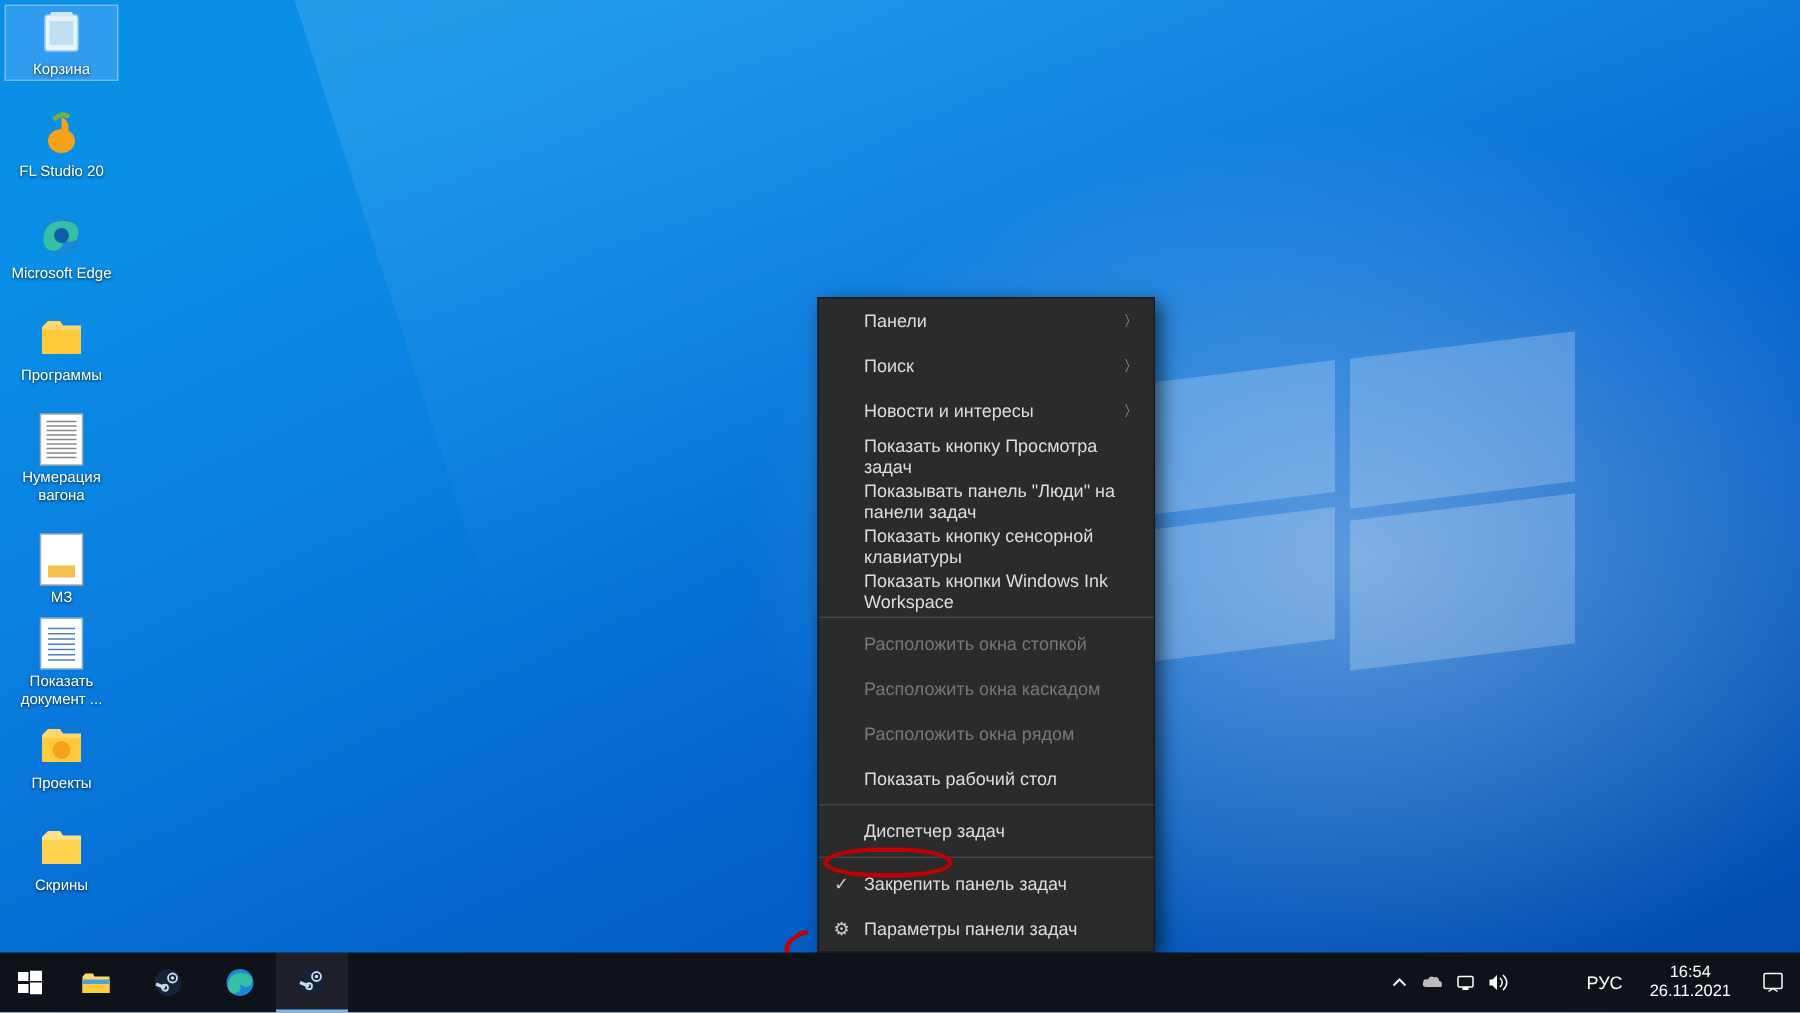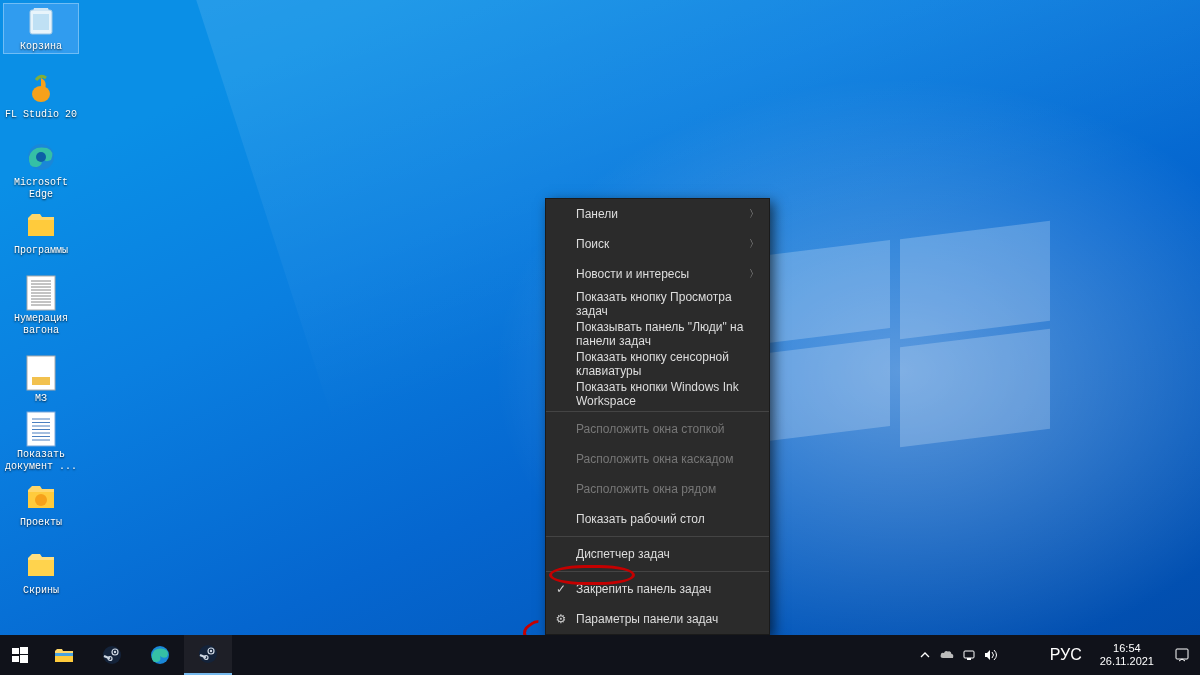--- a/index.html
+++ b/index.html
@@ -24,32 +24,32 @@
   .winlogo .pane{position:absolute;background:rgba(255,255,255,.22);}
   .winlogo .tl{left:0;top:18px;width:130px;height:88px;transform:skewY(-7deg);}
   .winlogo .tr{left:140px;top:0;width:150px;height:100px;transform:skewY(-7deg);}
   .winlogo .bl{left:0;top:116px;width:130px;height:88px;transform:skewY(-7deg);}
   .winlogo .br{left:140px;top:108px;width:150px;height:100px;transform:skewY(-7deg);}
 
   
   .dicon{position:absolute;width:74px;text-align:center;color:#fff;font-size:10px;line-height:12px;text-shadow:0 1px 2px rgba(0,0,0,.8);}
   .dicon .ic{width:34px;height:34px;margin:0 auto 3px;display:flex;align-items:center;justify-content:center;border-radius:3px;}
   .dicon.sel{background:rgba(120,180,255,.35);outline:1px solid rgba(180,220,255,.6);}
-  .lbl{display:block;white-space:normal;word-wrap:break-word;font-family:Liberation Mono, monospace;}
+  .lbl{display:block;white-space:normal;word-wrap:break-word;}
 
   
   .taskbar{position:absolute;left:0;bottom:0;width:100%;height:40px;background:#10121a;display:flex;align-items:center;color:#fff;}
   .tb-left{display:flex;align-items:center;height:100%;}
   .tb-btn{width:48px;height:40px;display:flex;align-items:center;justify-content:center;cursor:pointer;}
   .tb-btn.narrow{width:40px;}
   .tb-btn.active{border-bottom:2px solid #76b9ed;background:rgba(255,255,255,.06);}
   .tb-right{margin-left:auto;display:flex;align-items:center;height:100%;}
   .tray-icon{width:22px;height:40px;display:flex;align-items:center;justify-content:center;color:#fff;font-size:12px;}
   .clock{padding:0 10px;font-size:11px;line-height:13px;text-align:center;}
-  .lang{font-size:16px;padding:0 8px;margin-left:40px;}
+  .lang{font-size:12px;padding:0 8px;margin-left:40px;}
   .notif{width:36px;height:40px;display:flex;align-items:center;justify-content:center;}
 
   
   .ctx{position:absolute;left:545px;bottom:40px;width:225px;background:#2b2b2b;border:1px solid #1a1a1a;box-shadow:4px 4px 12px rgba(0,0,0,.6);font-size:12px;color:#ddd;margin-top:36px;}
   .ctx .mi{height:30px;display:flex;align-items:center;padding:0 12px 0 30px;position:relative;cursor:default;}
   .ctx .mi.disabled{color:#777;}
   .ctx .sep{height:1px;background:#444;margin:2px 0;}
   .ctx .arrow{position:absolute;right:10px;color:#bbb;font-size:10px;}
   .ctx .pre{position:absolute;left:8px;width:14px;text-align:center;color:#ccc;font-size:12px;}
 

